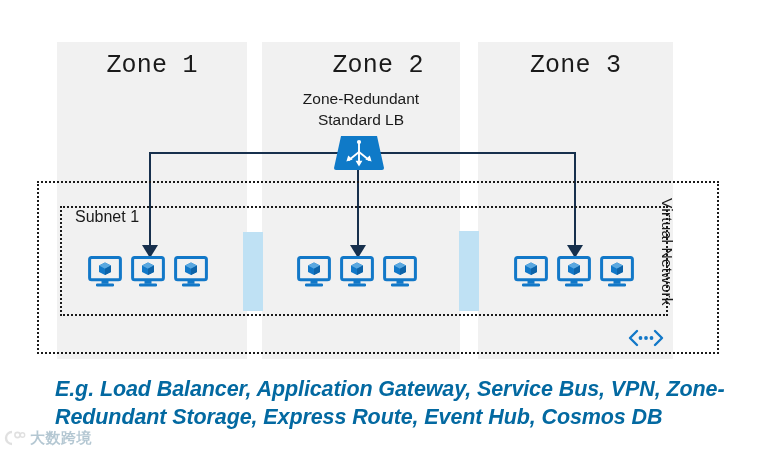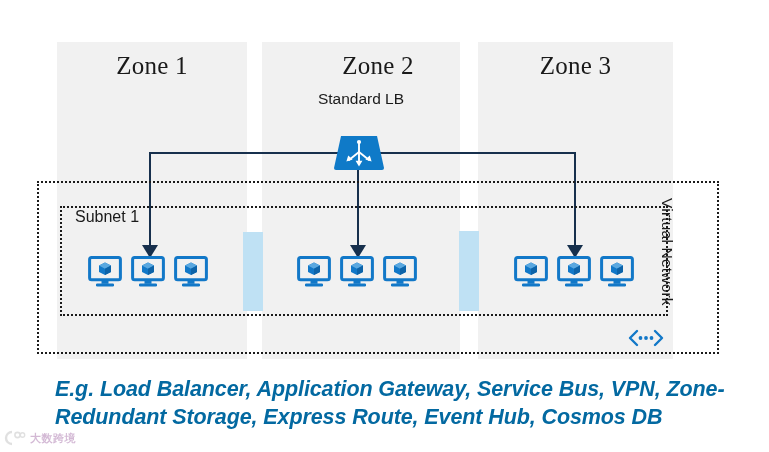--- a/index.html
+++ b/index.html
@@ -25,21 +25,21 @@
   .zone-title{
     position:absolute;
     top:52px;
     width:100%;
     text-align:center;
     font-size:25px;
     font-weight:400;
     color:#1a1a1a;
     letter-spacing:.2px;
     line-height:1.1;
-    font-family:Liberation Serif, serif;
+    font-family:Liberation Mono, monospace;
   }
   #zone1-title{left:57px;width:190px;}
   #zone2-title{left:262px;width:198px;padding-left:17px;}
   #zone3-title{left:478px;width:195px;}
 
   .zone-sub{
     position:absolute;
     left:262px;width:198px;
     top:89px;
     text-align:center;
@@ -145,41 +145,42 @@
   
   #watermark{
     position:absolute;
     left:4px;top:428px;
     height:20px;
     display:flex;align-items:center;gap:4px;
     opacity:.30;
     pointer-events:none;
   }
   #watermark .wm-text{
-    font-size:11px;
+    font-size:15px;
     font-weight:bold;
-    color:#701a75;
+    color:#0c4a6e;
     letter-spacing:.5px;
     font-family:"DejaVu Sans", sans-serif;
   }
 </style>
 </head>
 <body>
 
 <div class="stage">
 
   <div class="zone-panel" id="zone1"></div>
   <div class="zone-panel" id="zone2"></div>
   <div class="zone-panel" id="zone3"></div>
 
   <div class="zone-title" id="zone1-title">Zone 1</div>
   <div class="zone-title" id="zone2-title">Zone 2</div>
   <div class="zone-title" id="zone3-title">Zone 3</div>
 
   <div class="zone-sub">
+    <div>Zone-Redundant</div>
     <div>Standard LB</div>
   </div>
 
   <div class="az-bar" id="az-bar-1"></div>
   <div class="az-bar" id="az-bar-2"></div>
 
   <div class="conn" id="conn-h"></div>
   <div class="conn" id="conn-v-left"></div>
   <div class="conn" id="conn-v-mid"></div>
   <div class="conn" id="conn-v-right"></div>

